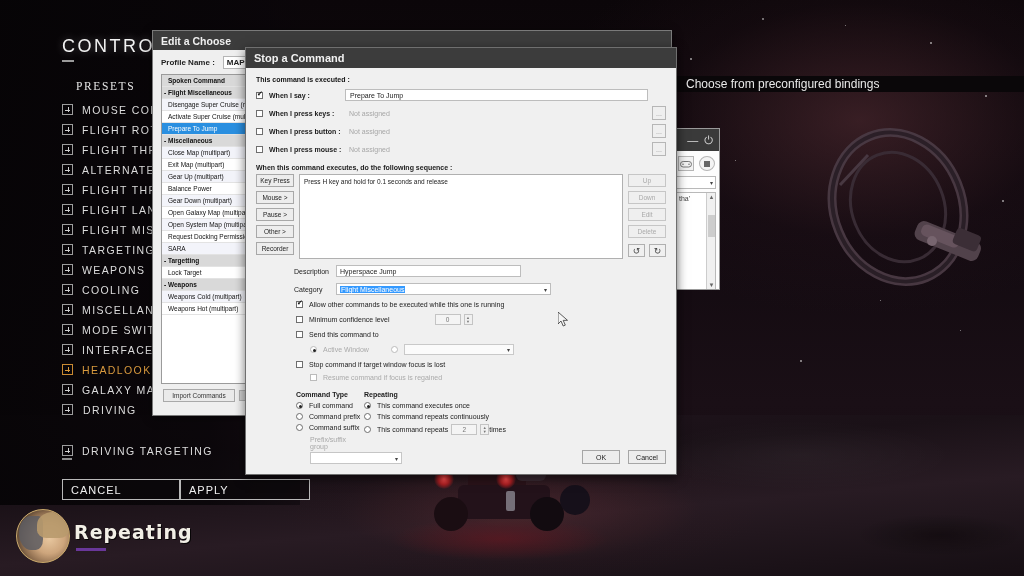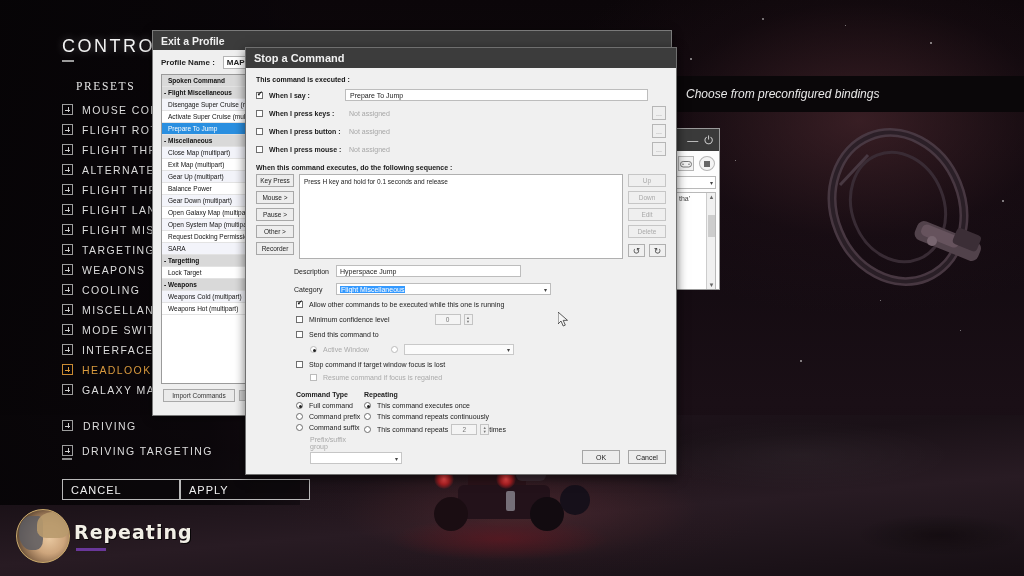--- a/index.html
+++ b/index.html
@@ -105,23 +105,23 @@
   }
   #player-name {
     position:absolute; left:62px; top:16px; font-size:19px; font-weight:bold;
     letter-spacing:1px; color:#f2efe6; font-family:"DejaVu Sans", sans-serif;
     text-shadow:1px 1px 0 rgba(0,0,0,.8);
   }
   #player-underline { position:absolute; left:64px; top:43px; width:30px; height:3px; background:#7a3fb8; opacity:.8; }
 
   
   #preconfig-tip {
-    position:absolute; left:672px; top:76px; width:352px; height:36px;
+    position:absolute; left:672px; top:76px; width:352px; height:16px;
     background:#0a0709; color:#e9e9e9; font-size:12px;
-    display:flex; align-items:center; padding-left:14px;font-style:italic;
+    display:flex; align-items:center; padding-left:14px;
   }
 
   
   #bg-window {
     position:absolute; left:672px; top:128px; width:48px; height:162px;
     background:#fdfdfd; border:1px solid #9a9a9a; overflow:hidden;
   }
   #bg-window-titlebar {
     height:22px; background:#3a3a3a; display:flex; align-items:center;
     justify-content:flex-end; gap:6px; padding-right:6px; color:#ddd; font-size:11px;
@@ -352,21 +352,21 @@
         <span>INTERFACE MODE</span>
       </div>
       <div class="cat-row hl" style="top: 360px;">
         <span class="plus"></span>
         <span>HEADLOOK MODE</span>
       </div>
       <div class="cat-row" style="top: 380px;">
         <span class="plus"></span>
         <span>GALAXY MAP</span>
       </div>
-      <div class="cat-row" style="top: 416px; gap: 10px;">
+      <div class="cat-row" style="top: 400px; gap: 10px;">
         <span class="plus"></span>
         <span>DRIVING</span>
       </div>
       <div class="cat-row" style="top: 441px;">
         <span class="plus"></span>
         <span>DRIVING TARGETING</span>
       </div>
     </div>
   <div id="lower-dash"></div>
   <div class="gbtn" id="btn-cancel">CANCEL</div>
@@ -407,21 +407,21 @@
     <span>tha'</span>
     <div id="bg-scroll">
       <div class="sb-arrow" style="top:1px;">▲</div>
       <div class="thumb"></div>
       <div class="sb-arrow" style="bottom:1px;">▼</div>
     </div>
   </div>
 </div>
 
 <div id="profile-dialog">
-  <div id="profile-titlebar">Exit a Profile</div>
+  <div id="profile-titlebar">Edit a Choose</div>
   <div id="profile-body">
     <div id="profile-name-row">
       <span>Profile Name :</span>
       <div id="profile-name-input">MAP</div>
     </div>
     <div id="cmd-list">
         <div class="cmd-item" style="font-weight: bold; background: rgb(217, 217, 217); padding-left: 6px;">Spoken Command</div>
         <div class="cmd-item header">Flight Miscellaneous</div>
         <div class="cmd-item alt">Disengage Super Cruise (multipart)</div>
         <div class="cmd-item">Activate Super Cruise (multipart)</div>

